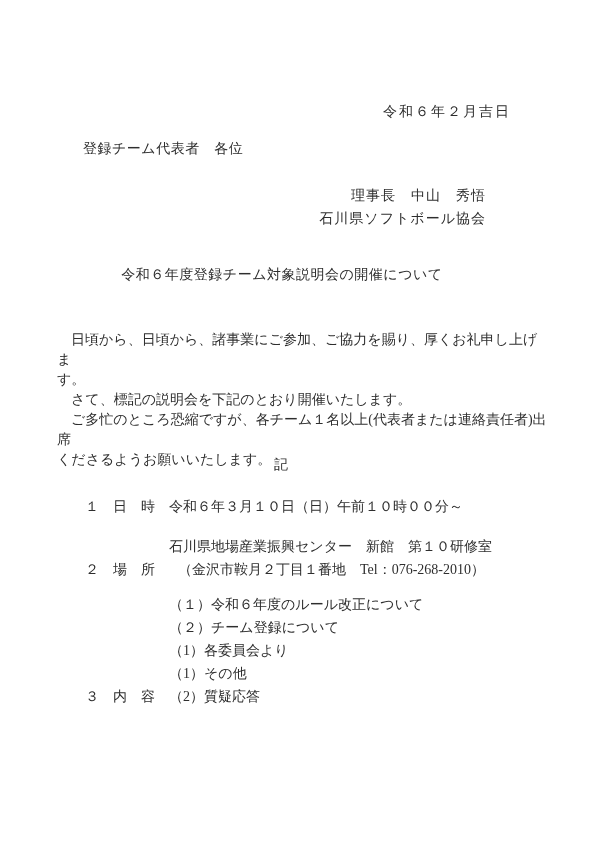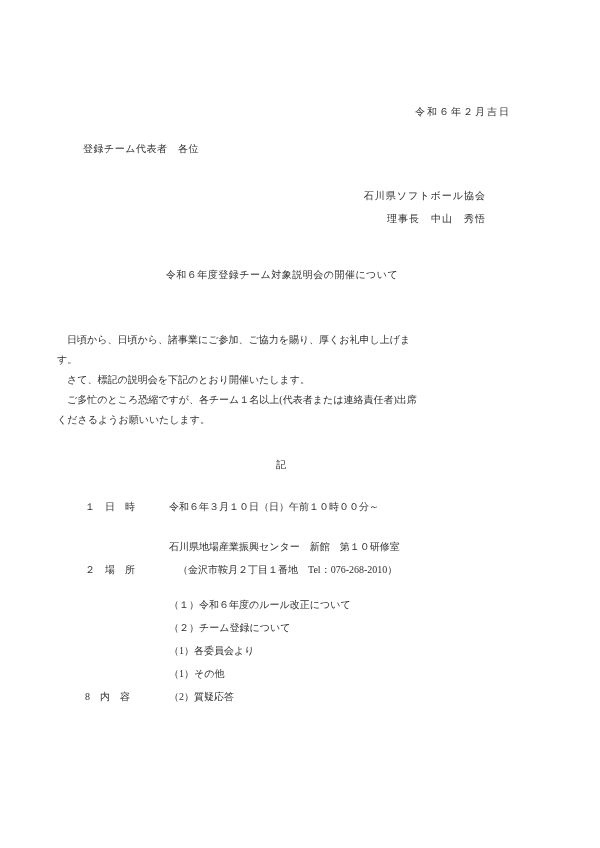--- a/index.html
+++ b/index.html
@@ -6,21 +6,21 @@
     margin: 0;
     padding: 0;
     background: #ffffff;
   }
   .page {
     position: relative;
     width: 564px;
     height: 848px;
     background: #ffffff;
     font-family: "Liberation Serif", "DejaVu Serif", serif;
-    font-size: 10px;
+    font-size: 14px;
     color: #2e2e2e;
     line-height: 20px;
     overflow: hidden;
   }
   .date-line {
     position: absolute;
     top: 102px;
     left: 0;
     right: 53px;
     text-align: right;
@@ -83,22 +83,22 @@
 </head>
 <body>
 
 <div class="page">
 
   <div class="date-line">令和６年２月吉日</div>
 
   <div class="addressee-line">登録チーム代表者　各位</div>
 
   <div class="sender-block">
+    <div>理事長　中山　秀悟</div>
     <div>石川県ソフトボール協会</div>
-    <div>理事長　中山　秀悟</div>
   </div>
 
   <div class="doc-title">令和６年度登録チーム対象説明会の開催について</div>
 
   <div class="body-block">
     <div>　日頃から、日頃から、諸事業にご参加、ご協力を賜り、厚くお礼申し上げま</div>
     <div>す。</div>
     <div>　さて、標記の説明会を下記のとおり開催いたします。</div>
     <div>　ご多忙のところ恐縮ですが、各チーム１名以上(代表者または連絡責任者)出席</div>
     <div>くださるようお願いいたします。</div>
@@ -113,21 +113,21 @@
 
   <div class="item item-2">
     <span class="item-label">２　場　所</span>
     <span>
       <div>石川県地場産業振興センター　新館　第１０研修室</div>
       <div class="item-content-sub">（金沢市鞍月２丁目１番地　Tel：076-268-2010）</div>
     </span>
   </div>
 
   <div class="item item-3">
-    <span class="item-label">8　内　容</span>
+    <span class="item-label">３　内　容</span>
     <span>
       <div>（１）令和６年度のルール改正について</div>
       <div>（２）チーム登録について</div>
       <div>（1）各委員会より</div>
       <div>（1）その他</div>
       <div>（2）質疑応答</div>
     </span>
   </div>
 
 </div>

